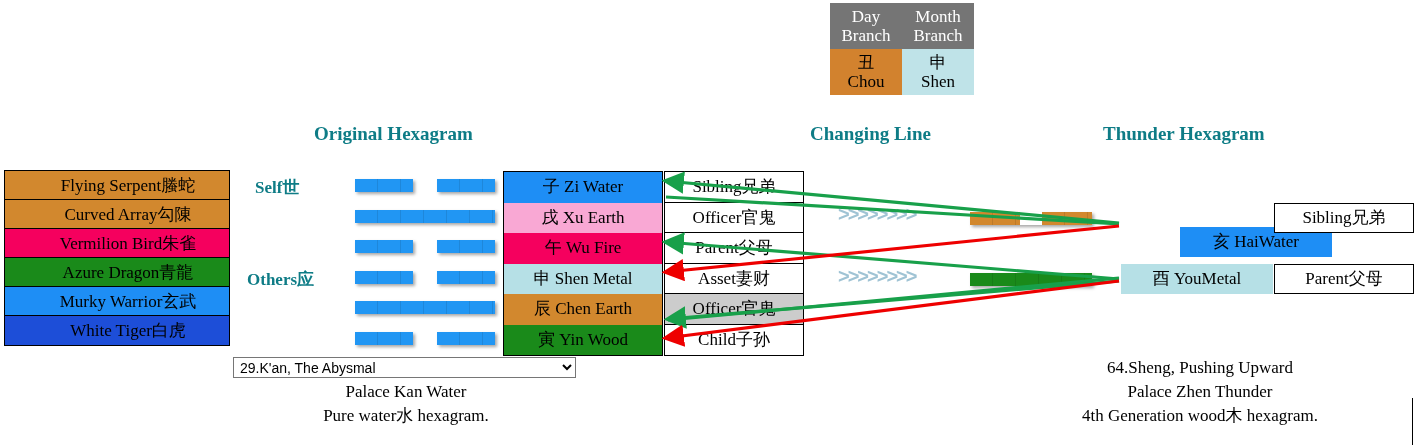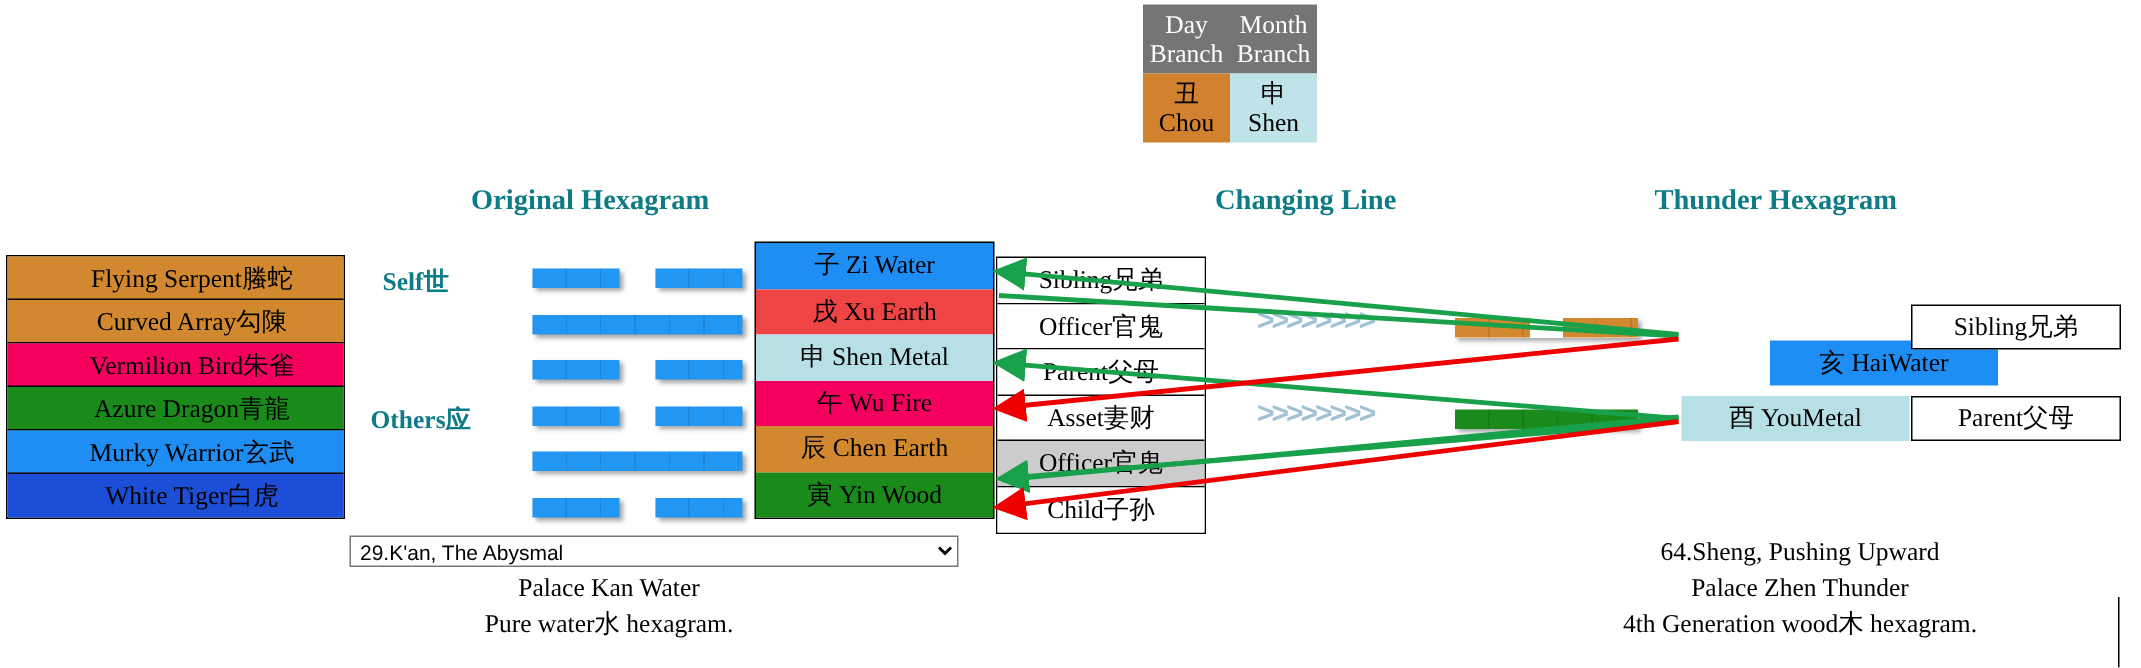--- a/index.html
+++ b/index.html
@@ -3,21 +3,21 @@
 <meta charset="utf-8">
 <style>
   html,body{margin:0;padding:0;}
   body{
     width:1427px;height:445px;position:relative;background:#ffffff;
     font-family:"Liberation Serif", serif;overflow:hidden;
   }
   .abs{position:absolute;}
 
   
-  #branch-table{left:762px;top:3px;width:116px;border-collapse:collapse;border-radius:24px;}
+  #branch-table{left:830px;top:3px;width:144px;border-collapse:collapse;border-radius:24px;}
   #branch-table td{
     width:72px;text-align:center;vertical-align:middle;
     font-size:17px;line-height:19px;padding:2px 0;
   }
   .bt-head{background:#757575;color:#ffffff;height:42px;}
   .bt-day{background:#d2822e;color:#000;height:42px;}
   .bt-month{background:#bfe3e8;color:#000;height:42px;}
   .bt-cn{display:block;font-size:17px;}
   .bt-py{display:block;font-size:17px;}
 
@@ -53,21 +53,21 @@
   .hx-solid .hx-seg{left:0;width:140px;}
   .hx-broken .hx-seg.l{left:0;width:58px;}
   .hx-broken .hx-seg.r{left:82px;width:58px;}
   .hx-seg::after{
     content:"";position:absolute;left:0;top:0;right:0;bottom:0;
     background-image:repeating-linear-gradient(to right,
       transparent 0 22px, rgba(0,0,0,.10) 22px 23px);
   }
 
   
-  #orig-branch{left:503px;top:161px;width:160px;border:1px solid #000;box-sizing:border-box;}
+  #orig-branch{left:503px;top:171px;width:160px;border:1px solid #000;box-sizing:border-box;}
   .br-row{
     height:30.5px;line-height:30.5px;text-align:center;font-size:17px;color:#000;
     white-space:nowrap;box-sizing:border-box;
   }
   #orig-rel{left:664px;top:171px;width:140px;border:1px solid #000;box-sizing:border-box;}
   .rel-row{
     height:30.5px;line-height:29px;text-align:center;font-size:17px;color:#000;
     border-bottom:1px solid #000;box-sizing:border-box;white-space:nowrap;background:#fff;
   }
   .rel-row:last-child{border-bottom:none;}
@@ -98,21 +98,21 @@
     box-sizing:border-box;white-space:nowrap;
   }
 
   
   .cap{text-align:center;font-size:17px;color:#000;line-height:24px;white-space:nowrap;}
   #cap-left{left:230px;top:380px;width:352px;}
   #cap-right{left:1024px;top:356px;width:352px;}
 
   
   #hex-select{
-    left:233px;top:357px;width:406px;height:21px;font-size:14px;
+    left:233px;top:357px;width:343px;height:21px;font-size:14px;
     font-family:"Liberation Sans", sans-serif;color:#000;background:#fff;
     border:1px solid #767676;box-sizing:border-box;padding:0 2px;
   }
 
   
   #right-rule{left:1412px;top:398px;width:1px;height:47px;background:#000;}
 
   
   #arrows{left:0;top:0;width:1427px;height:445px;pointer-events:none;}
 </style>
@@ -180,23 +180,23 @@
       <div class="hx-seg" style="background: rgb(33, 150, 243);"></div>
     </div>
   <div class="hx-row hx-broken">
       <div class="hx-seg l" style="background: rgb(33, 150, 243);"></div>
       <div class="hx-seg r" style="background: rgb(33, 150, 243);"></div>
     </div>
 </div>
 
 <div class="abs" id="orig-branch">
   <div class="br-row" style="background: rgb(30, 142, 245);">子 Zi Water</div>
-  <div class="br-row" style="background: #ef4444;">戌 Xu Earth</div>
+  <div class="br-row" style="background: #f9a8d4;">戌 Xu Earth</div>
+  <div class="br-row" style="background: rgb(245, 0, 94);">午 Wu Fire</div>
   <div class="br-row" style="background: rgb(182, 224, 230);">申 Shen Metal</div>
-  <div class="br-row" style="background: rgb(245, 0, 94);">午 Wu Fire</div>
   <div class="br-row" style="background: rgb(210, 136, 46);">辰 Chen Earth</div>
   <div class="br-row" style="background: rgb(26, 138, 26);">寅 Yin Wood</div>
 </div>
 
 <div class="abs" id="orig-rel">
   <div class="rel-row" style="background: rgb(255, 255, 255);">Sibling兄弟</div>
   <div class="rel-row" style="background: rgb(255, 255, 255);">Officer官鬼</div>
   <div class="rel-row" style="background: rgb(255, 255, 255);">Parent父母</div>
   <div class="rel-row" style="background: rgb(255, 255, 255);">Asset妻财</div>
   <div class="rel-row" style="background: rgb(204, 204, 204);">Officer官鬼</div>

